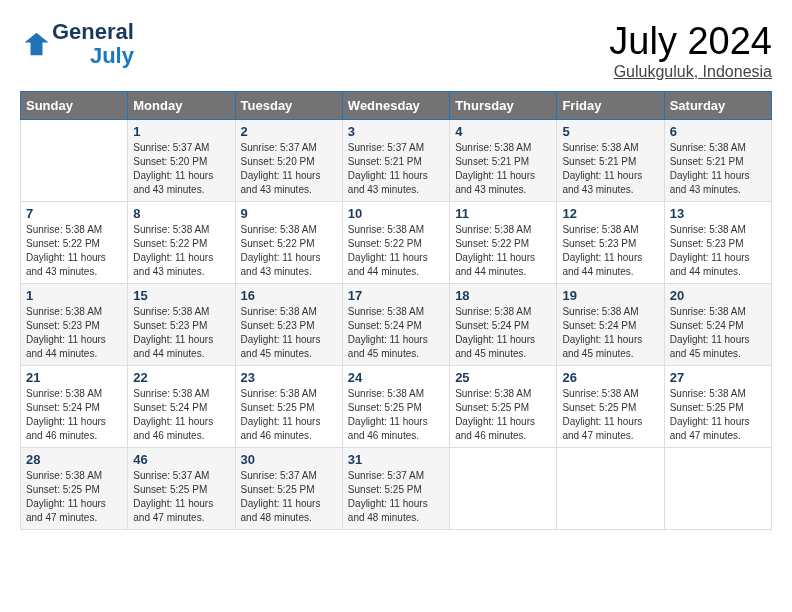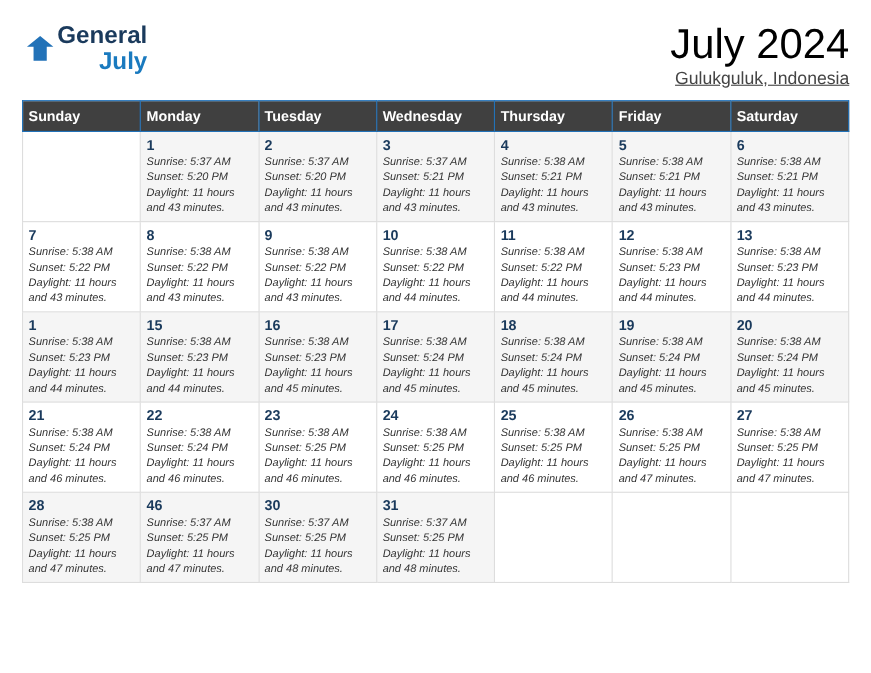--- a/index.html
+++ b/index.html
@@ -47,21 +47,21 @@
       font-size: 16px;
       color: #444;
       text-decoration: underline;
     }
     table {
       width: 100%;
       border-collapse: collapse;
       font-size: 11px;
     }
     th {
-      background-color: #404040;
+      background-color: #737373;
       color: #fff;
       padding: 6px 5px;
       text-align: left;
       font-size: 13px;
       font-weight: bold;
       border: 1px solid #2272b8;
     }
     td {
       vertical-align: top;
       padding: 4px 5px;
@@ -79,21 +79,20 @@
       font-size: 13px;
       font-weight: bold;
       color: #1a3a5c;
       display: block;
       margin-bottom: 2px;
     }
     .day-info {
       font-size: 10px;
       color: #333;
       line-height: 1.4;
-      font-style: italic;
     }
     .empty-cell {
       background: #fff !important;
     }
   </style>
 </head>
 <body>
 
 <div class="header">
   <div class="logo">

